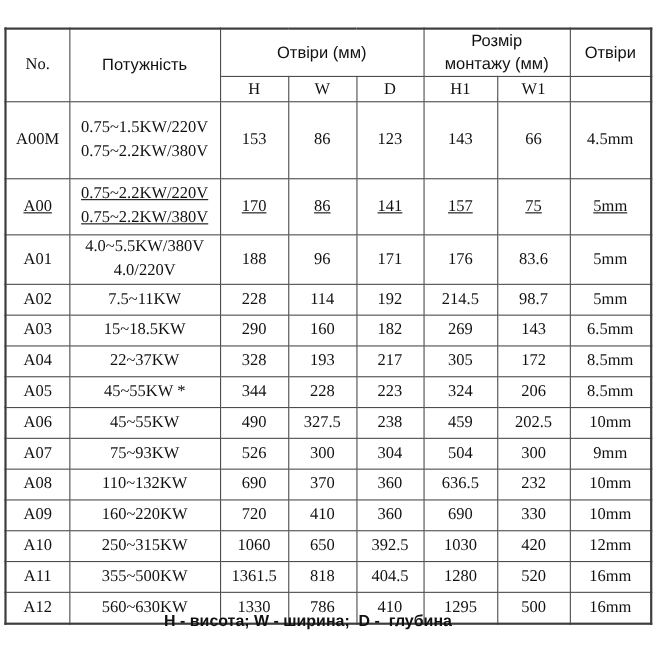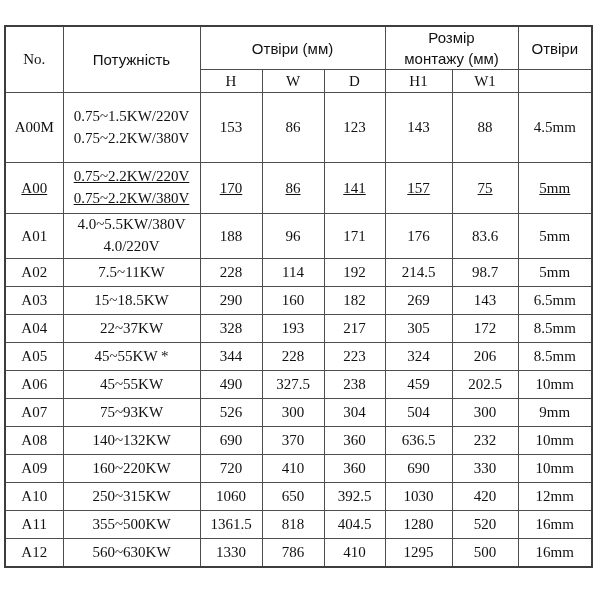--- a/index.html
+++ b/index.html
@@ -80,21 +80,21 @@
       </tr>
 
       <tr class="h55">
         <td>A00M</td>
         <td class="pre">0.75~1.5KW/220V
 0.75~2.2KW/380V</td>
         <td>153</td>
         <td>86</td>
         <td>123</td>
         <td>143</td>
-        <td>88</td>
+        <td>66</td>
         <td>4.5mm</td>
       </tr>
       <tr class="h51">
         <td>A00</td>
         <td class="pre">0.75~2.2KW/220V
 0.75~2.2KW/380V</td>
         <td>170</td>
         <td>86</td>
         <td>141</td>
         <td>157</td>
@@ -167,21 +167,21 @@
         <td>75~93KW</td>
         <td>526</td>
         <td>300</td>
         <td>304</td>
         <td>504</td>
         <td>300</td>
         <td>9mm</td>
       </tr>
       <tr class="h28">
         <td>A08</td>
-        <td>140~132KW</td>
+        <td>110~132KW</td>
         <td>690</td>
         <td>370</td>
         <td>360</td>
         <td>636.5</td>
         <td>232</td>
         <td>10mm</td>
       </tr>
       <tr class="h28">
         <td>A09</td>
         <td>160~220KW</td>
@@ -218,14 +218,15 @@
         <td>1330</td>
         <td>786</td>
         <td>410</td>
         <td>1295</td>
         <td>500</td>
         <td>16mm</td>
       </tr>
     </tbody>
   </table>
 
+  <div class="legend">H - висота; W - ширина;  D -  глубина</div>
 
 </div>
 
 </body></html>

